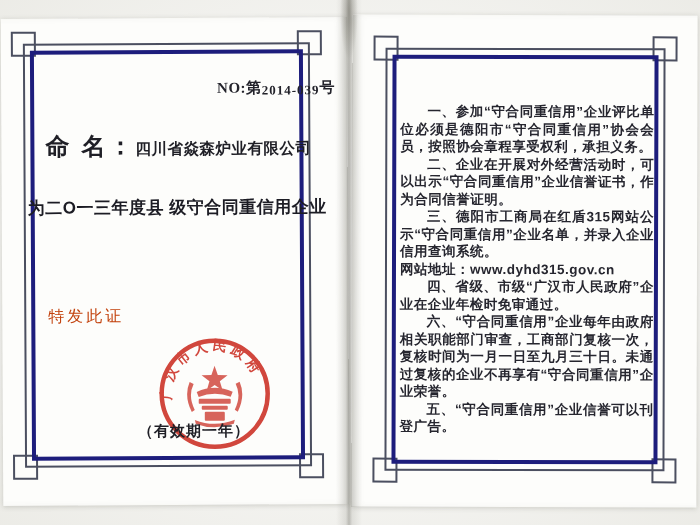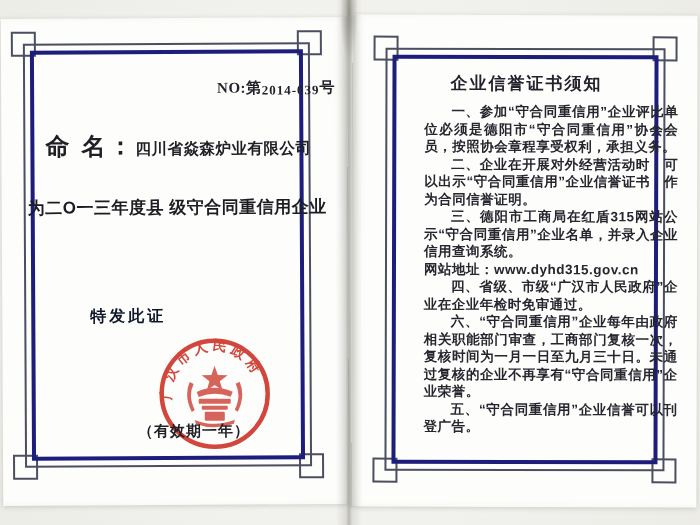--- a/index.html
+++ b/index.html
@@ -71,42 +71,42 @@
     font-size: 24px; font-weight: bold; letter-spacing: 3px;
   }
   .company { font-size: 15.5px; font-weight: bold; letter-spacing: .5px; }
   .award {
     position: absolute; left: 26px; top: 178px; width: 296px;
     font-size: 17px; font-weight: bold; color: #1c1c24;
     letter-spacing: .5px; white-space: nowrap;
   }
   .issue {
     position: absolute; left: 46px; top: 288px;
-    font-size: 16px; font-weight: bold; color: #0f172a; letter-spacing: 3px; margin-left: 42px;
+    font-size: 16px; font-weight: normal; color: #c2410c; letter-spacing: 3px;
   }
   .seal { position: absolute; left: 154px; top: 318px; width: 116px; height: 116px; opacity: .92; }
   .date-line {
     position: absolute; left: 96px; top: 359px; width: 190px; text-align: center;
     font-size: 17px; font-weight: bold; color: #23232e; letter-spacing: 1px;
     z-index: 3; white-space: nowrap;
   }
   .validity {
     position: absolute; left: 96px; top: 404px; width: 190px; text-align: center;
     font-size: 15px; font-weight: bold; color: #1f1f26; letter-spacing: 1px;
     z-index: 3; white-space: nowrap;
   }
   
   .notice-title {
     position: absolute; left: 48px; top: 57px; width: 252px; text-align: center;
     font-size: 17px; font-weight: bold; color: #23232e; letter-spacing: 2px;
   }
   .notice-body {
     position: absolute; left: 48px; top: 88px; width: 254px;
     font-size: 13.5px; font-weight: bold; color: #26262f;
-    line-height: 17.5px; text-align: justify; letter-spacing: .5px; margin-left: 24px;
+    line-height: 17.5px; text-align: justify; letter-spacing: .5px;
   }
   .notice-body p { text-indent: 2em; }
   .notice-body p.no-indent { text-indent: 0; }
 </style>
 </head>
 <body>
 
 <div class="photo">
 
   <div class="page page-left">
@@ -151,21 +151,20 @@
   </div>
 
   <div class="page page-right">
     <div class="corner tl"></div>
     <div class="corner tr"></div>
     <div class="corner bl"></div>
     <div class="corner br"></div>
     <div class="thin-rect"></div>
     <div class="navy-rect"></div>
 
-    <h2 class="notice-title">企业信誉证书须知</h2>
 
     <div class="notice-body">
       <p>一、参加“守合同重信用”企业评比单位必须是德阳市“守合同重信用”协会会员，按照协会章程享受权利，承担义务。</p>
       <p>二、企业在开展对外经营活动时，可以出示“守合同重信用”企业信誉证书，作为合同信誉证明。</p>
       <p>三、德阳市工商局在红盾315网站公示“守合同重信用”企业名单，并录入企业信用查询系统。</p>
       <p class="no-indent">网站地址：www.dyhd315.gov.cn</p>
       <p>四、省级、市级“广汉市人民政府”企业在企业年检时免审通过。</p>
       <p>六、“守合同重信用”企业每年由政府相关职能部门审查，工商部门复核一次，复核时间为一月一日至九月三十日。未通过复核的企业不再享有“守合同重信用”企业荣誉。</p>
       <p>五、“守合同重信用”企业信誉可以刊登广告。</p>
     </div>

